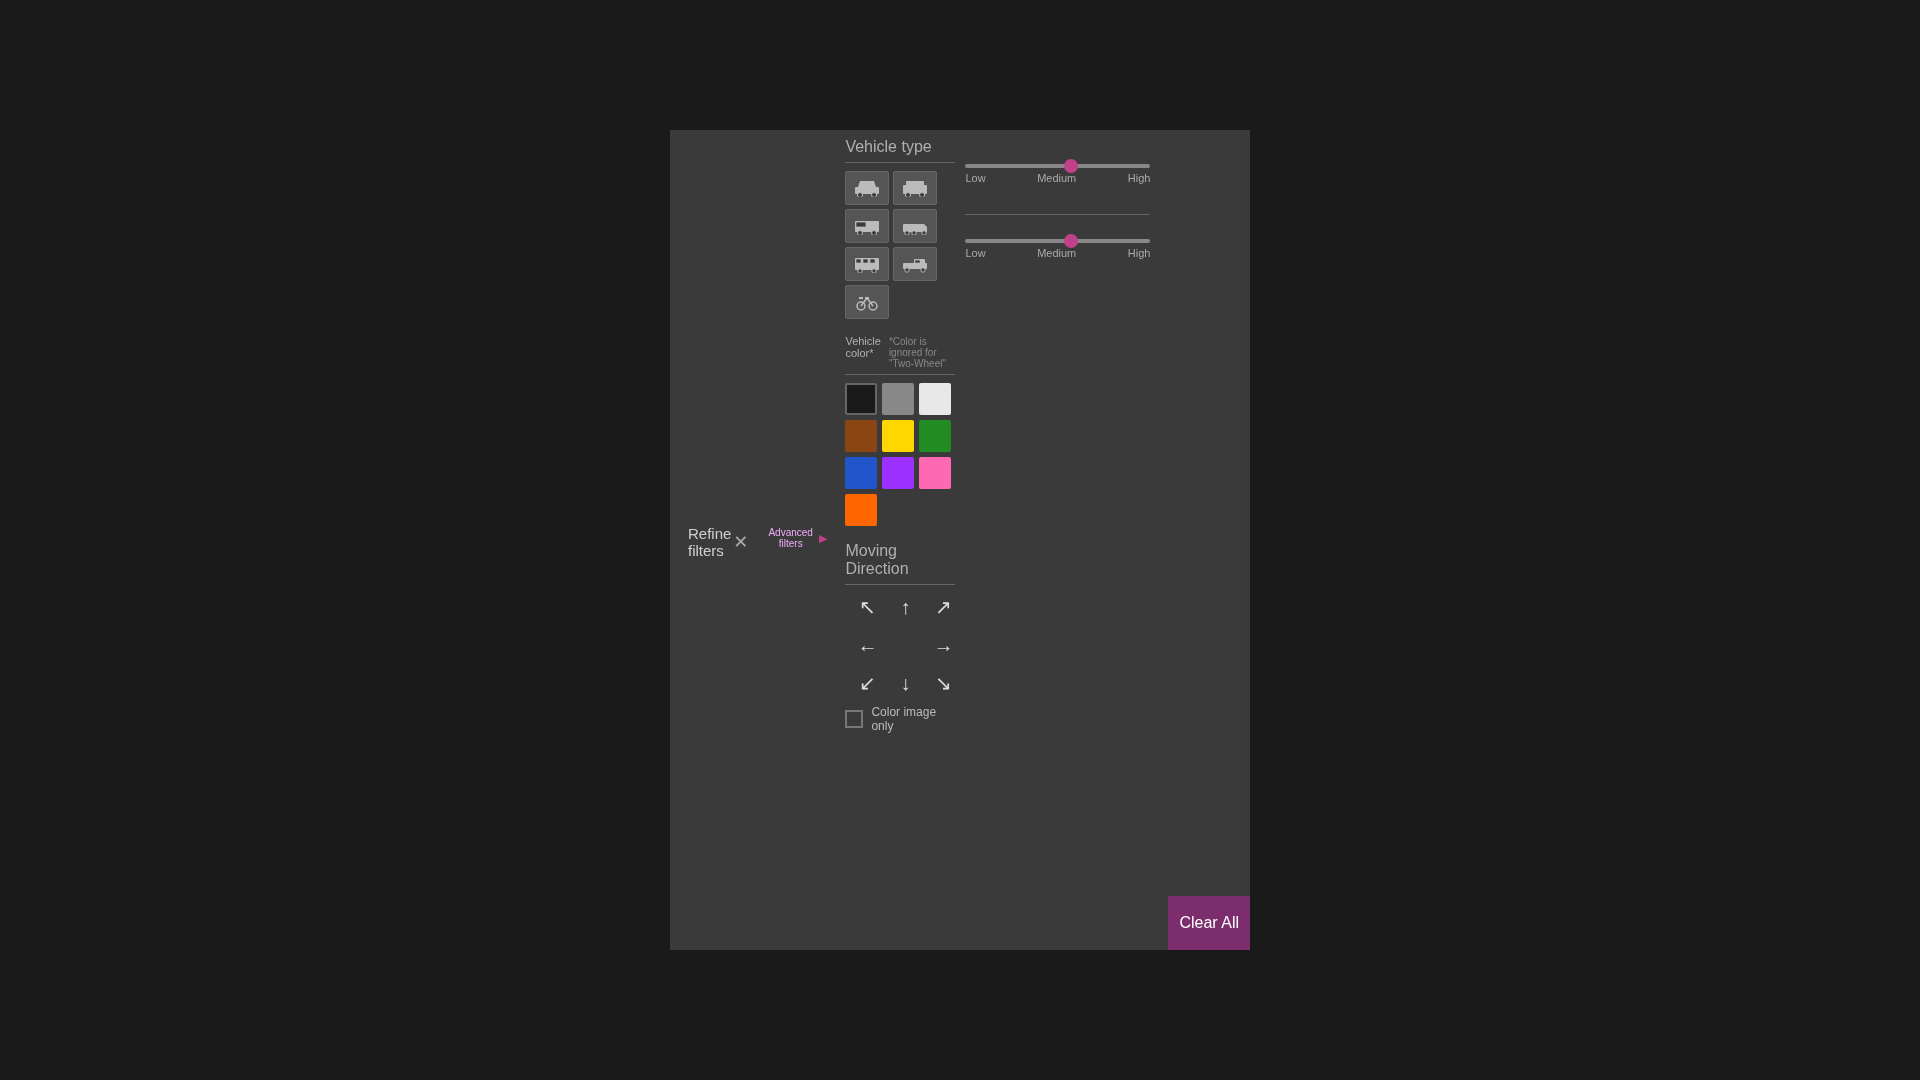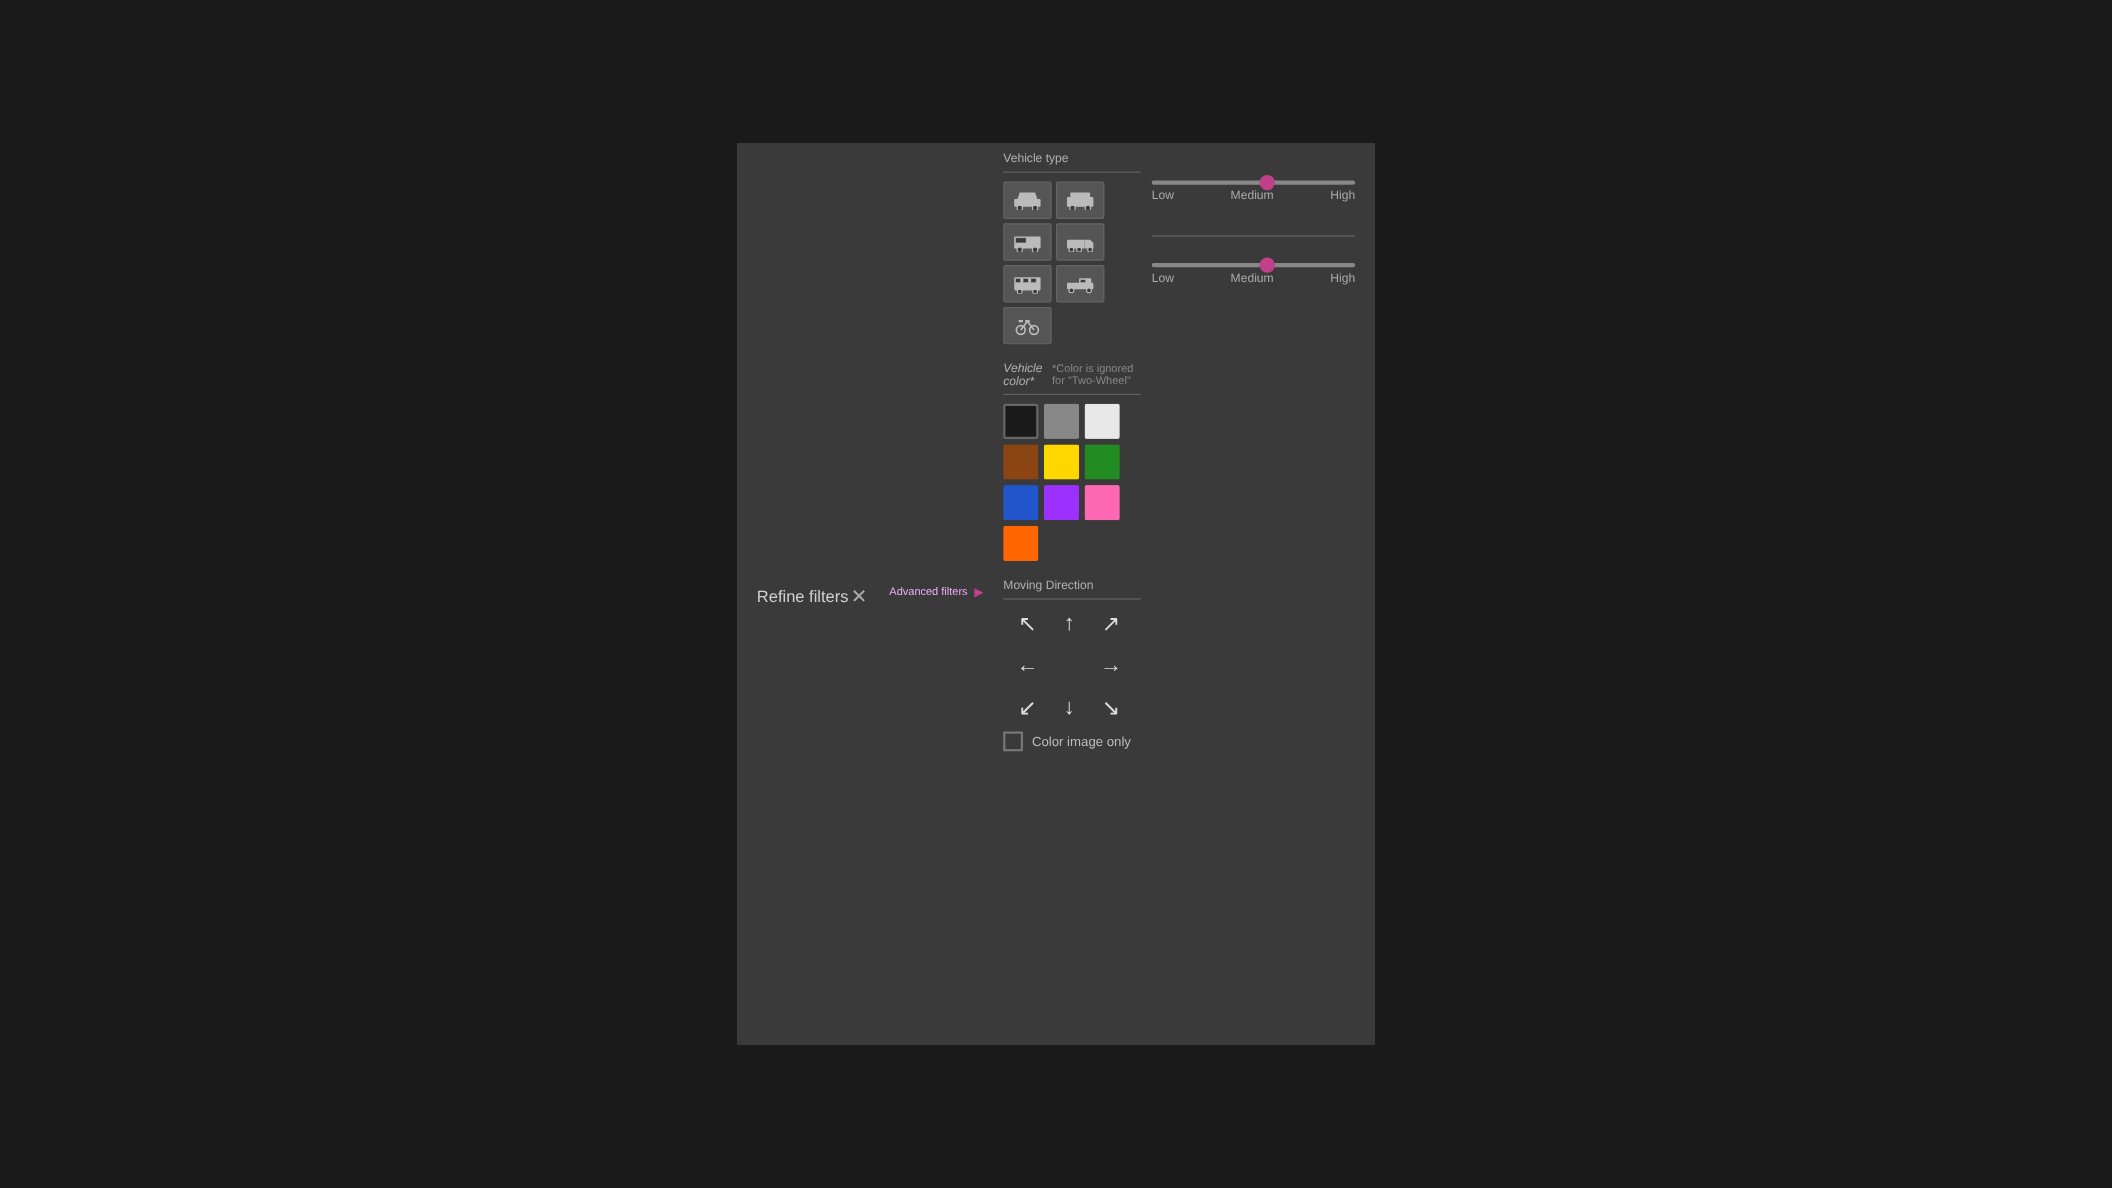--- a/index.html
+++ b/index.html
@@ -58,21 +58,21 @@
     .content-area {
       flex: 1;
       display: grid;
       grid-template-columns: 1fr 185px;
       padding: 0 18px;
       gap: 0 10px;
     }
     .left-col { }
     .right-col { padding-top: 10px; }
     .section-header {
-      font-size: 11px;
+      font-size: 16px;
       color: #b0b0b0;
       padding: 8px 0 6px 0;
       border-bottom: 1px solid #666;
       margin-bottom: 8px;
     }
     .divider-right {
       border-bottom: 1px solid #666;
       margin-bottom: 8px;
       margin-top: 26px;
     }
@@ -144,21 +144,20 @@
       display: flex;
       align-items: baseline;
       gap: 8px;
       border-bottom: 1px solid #666;
       padding-bottom: 5px;
       margin-bottom: 8px;
     }
     .color-section-label {
       font-size: 11px;
       color: #b0b0b0;
-      font-style: italic;
     }
     .color-ignored-note {
       font-size: 10px;
       color: #888;
       margin-left: auto;
     }
     
     .direction-pad {
       width: 100px;
       height: 100px;
@@ -368,13 +367,14 @@
         </div>
         <div class="slider-labels">
           <span>Low</span>
           <span>Medium</span>
           <span>High</span>
         </div>
       </div>
     </div>
   </div>
 
+  <button class="clear-all-btn">Clear All</button>
 </div>
 
 </body></html>

